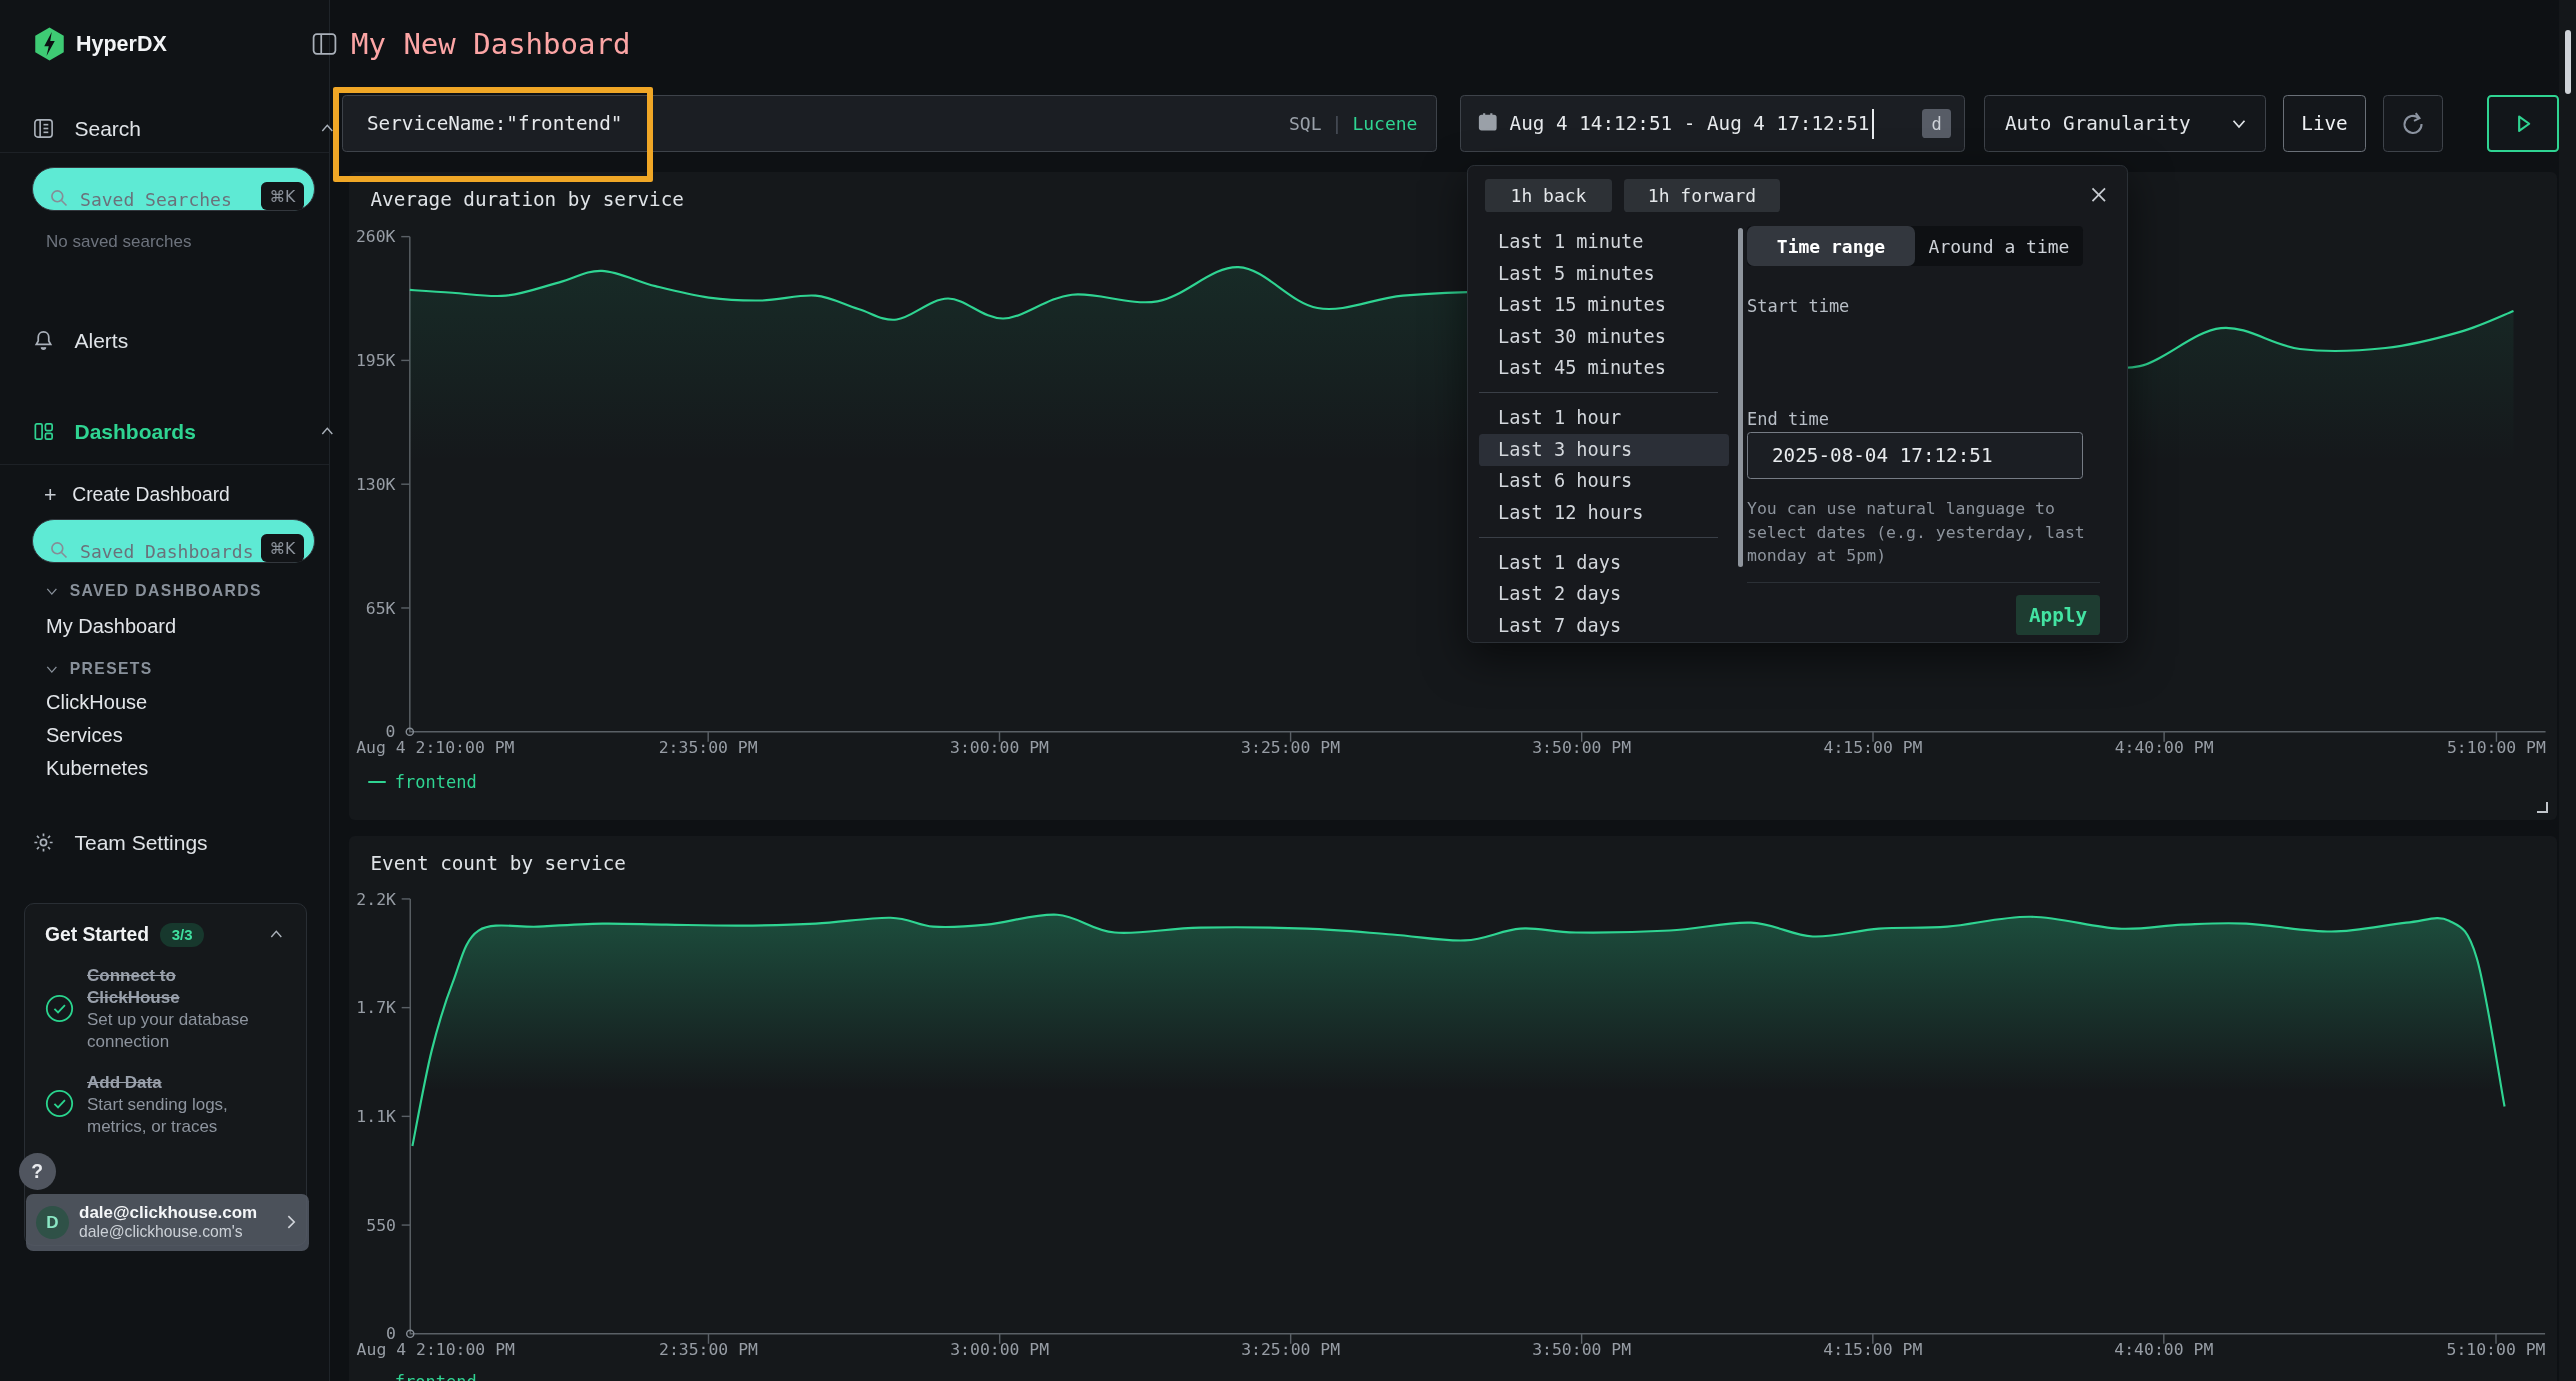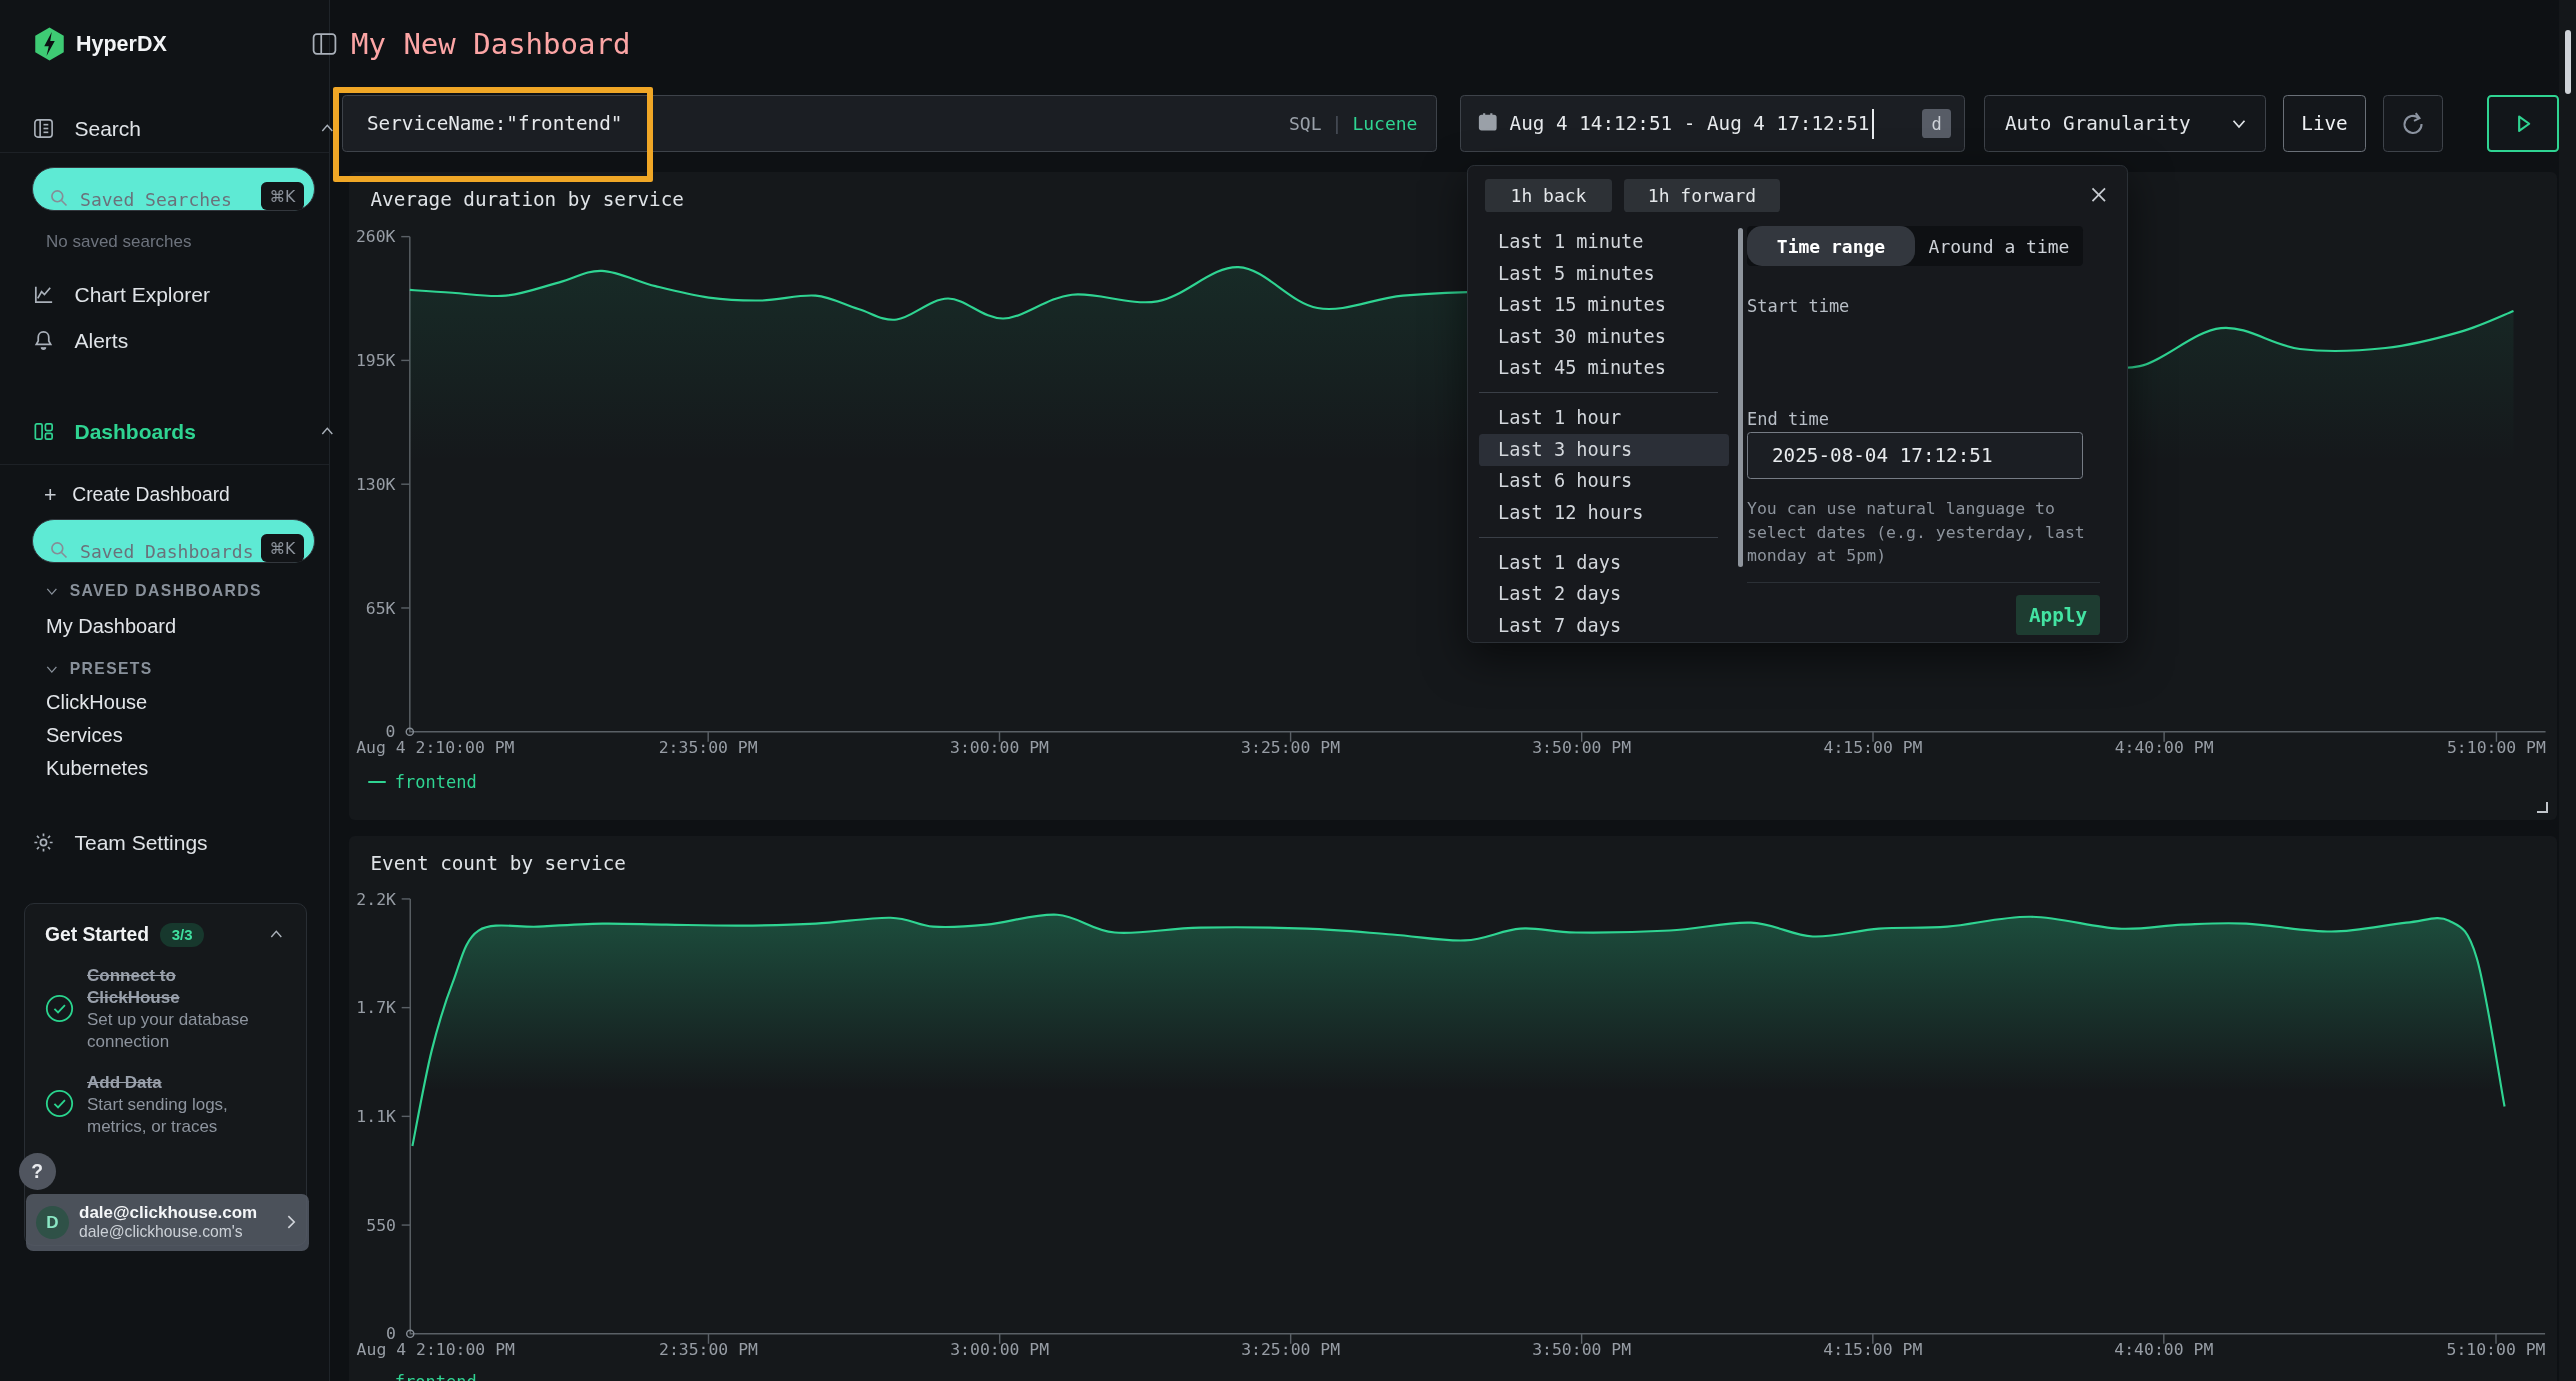--- a/index.html
+++ b/index.html
@@ -71,21 +71,21 @@
   .chip{position:absolute;top:13px;height:33px;background:#2d3136;border-radius:3.6px;display:flex;align-items:center;justify-content:center;
         font-size:18px;color:#e4e7ea;}
   #popclose{position:absolute;right:15.7px;top:15.7px;width:26px;height:26px;display:flex;align-items:center;justify-content:center;}
   .lrow{position:absolute;left:11.4px;width:250px;height:31.5px;display:flex;align-items:center;padding-left:18.6px;box-sizing:border-box;
         font-size:18.6px;color:#d3d7dc;}
   .lrow.sel{background:#2b2f37;border-radius:3.6px;}
   .ldiv{position:absolute;left:11.4px;width:239px;height:0.7px;background:#3a3f47;}
   #popscroll{position:absolute;left:270px;top:62px;width:5px;height:339px;background:#8f959d;border-radius:2.9px;}
   #segwrap{position:absolute;left:279px;top:60px;width:336px;height:40px;background:#0e1013;border-radius:4.3px;display:flex;}
   .seg{flex:1;display:flex;align-items:center;justify-content:center;font-size:18px;color:#ced2d8;}
-  .seg.active{background:#33373e;border-radius:15px;color:#ffffff;font-weight:700;}
+  .seg.active{background:#33373e;border-radius:7px;color:#ffffff;font-weight:700;}
   .flabel{position:absolute;left:279px;font-size:17px;color:#b9bfc7;}
   .finput{position:absolute;left:279px;width:336px;height:47px;box-sizing:border-box;background:#1b1e23;border:1.4px solid #767c85;border-radius:3.6px;
           display:flex;align-items:center;padding-left:24px;font-size:19.3px;color:#e7eaed;}
   #helper{position:absolute;left:279px;top:331px;width:348px;font-size:16.5px;color:#8d949d;line-height:23.6px;}
   #popdiv2{position:absolute;left:279px;top:416px;width:353px;height:0.7px;background:#2b3036;}
   #applybtn{position:absolute;left:548px;top:429px;width:84px;height:40px;background:#1e3c31;border-radius:3.6px;display:flex;align-items:center;justify-content:center;
             font-size:19.3px;font-weight:700;color:#43e3a2;}
   
   #gutter{position:absolute;right:0;top:0;width:17px;height:1381px;background:#14171a;}
   #gthumb{position:absolute;right:5px;top:30px;width:6.4px;height:64px;background:#cfd3d8;border-radius:3.6px;}
@@ -136,29 +136,20 @@
         <svg width="20" height="20" viewBox="0 0 24 24" fill="none" stroke="#868d96" stroke-width="2">
             <circle cx="10" cy="10" r="6.5"></circle>
             <line x1="15" y1="15" x2="21" y2="21"></line>
           </svg>
       </span>
       <span class="ph mono">Saved Searches</span>
       <span class="kbd">⌘K</span>
     </div>
     <div style="position:absolute;left:46px;top:232px;font-size:17px;color:#6d737d;">No saved searches</div>
 
-    <div class="srow" style="top:275px;height:40px;padding-left:31.5px;">
-      <span class="icn">
-        <svg width="23" height="23" viewBox="0 0 24 24" fill="none" stroke="#aab1ba" stroke-width="1.8">
-            <polyline points="4,4 4,20 21,20"></polyline>
-            <polyline points="6,16 10,9 13,12 19,5"></polyline>
-          </svg>
-      </span>
-      <span class="navlabel" style="margin-left:20px;">Chart Explorer</span>
-    </div>
     <div class="srow" style="top:321px;height:40px;padding-left:31.5px;">
       <span class="icn">
         <svg width="23" height="23" viewBox="0 0 24 24" fill="none" stroke="#aab1ba" stroke-width="1.8">
             <path d="M12 3c-3.5 0-5.5 2.6-5.5 5.5v4L4.5 16h15l-2-3.5v-4C17.5 5.6 15.5 3 12 3z"></path>
             <path d="M10 19a2 2 0 0 0 4 0" fill="#aab1ba"></path>
           </svg>
       </span>
       <span class="navlabel" style="margin-left:20px;">Alerts</span>
     </div>
     <div class="srow" style="top:412px;height:40px;padding-left:31.5px;">

